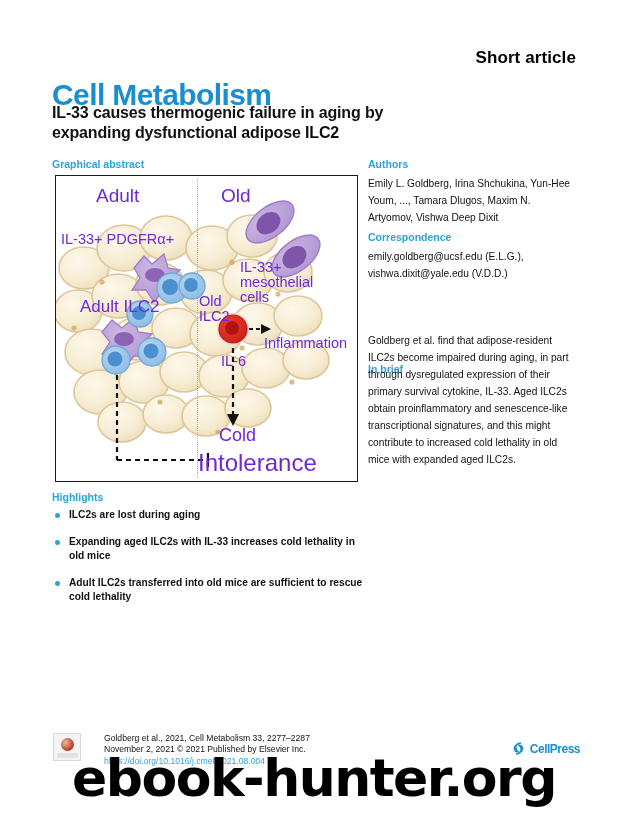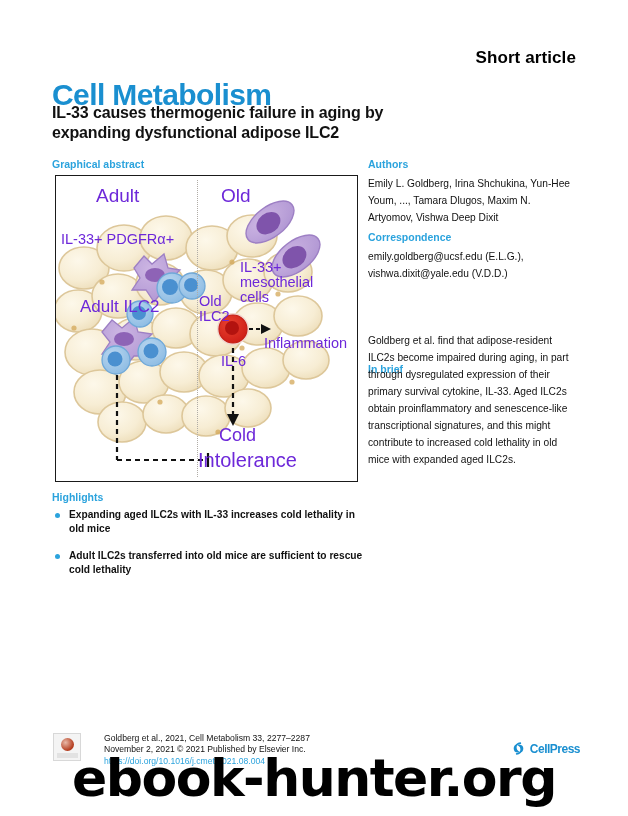--- a/index.html
+++ b/index.html
@@ -85,21 +85,21 @@
   }
   .lbl-adult   { left: 40px;  top: 10px;  font-size: 19px; }
   .lbl-old     { left: 165px; top: 10px;  font-size: 19px; }
   .lbl-pdgfra  { left: 5px;   top: 56px;  font-size: 14.5px; }
   .lbl-ailc2   { left: 24px;  top: 122px; font-size: 17px; }
   .lbl-oilc2   { left: 143px; top: 118px; font-size: 14.5px; }
   .lbl-meso    { left: 184px; top: 84px;  font-size: 14.5px; text-align:left; width: 112px; }
   .lbl-infl    { left: 208px; top: 160px; font-size: 14.5px; }
   .lbl-il6     { left: 165px; top: 178px; font-size: 14.5px; }
   .lbl-cold    { left: 163px; top: 250px; font-size: 18px; }
-  .lbl-intol   { left: 142px; top: 274px; font-size: 20px; }
+  .lbl-intol   { left: 142px; top: 274px; font-size: 24px; }
 
   
   #hl-head { position: absolute; left: 52px; top: 491px; }
   .hl-list {
     position: absolute;
     left: 52px;
     top: 508px;
     width: 320px;
   }
   .hl-item {
@@ -349,20 +349,24 @@
     <div class="lbl lbl-il6">IL-6</div>
     <div class="lbl lbl-cold">Cold</div>
     <div class="lbl lbl-intol">Intolerance</div>
   </div>
 </div>
 
 <div class="sec-head" id="hl-head">Highlights</div>
 <div class="hl-list">
   <div class="hl-item">
     <span class="dot"></span>
+    <span>ILC2s are lost during aging</span>
+  </div>
+  <div class="hl-item">
+    <span class="dot"></span>
     <span>Expanding aged ILC2s with IL-33 increases cold lethality in old mice</span>
   </div>
   <div class="hl-item">
     <span class="dot"></span>
     <span>Adult ILC2s transferred into old mice are sufficient to rescue cold lethality</span>
   </div>
 </div>
 
 <div class="sec-head rcol" id="au-head">Authors</div>
 <div class="rcol-body" id="au-body">Emily L. Goldberg, Irina Shchukina, Yun-Hee Youm, ..., Tamara Dlugos, Maxim N. Artyomov, Vishwa Deep Dixit</div>

